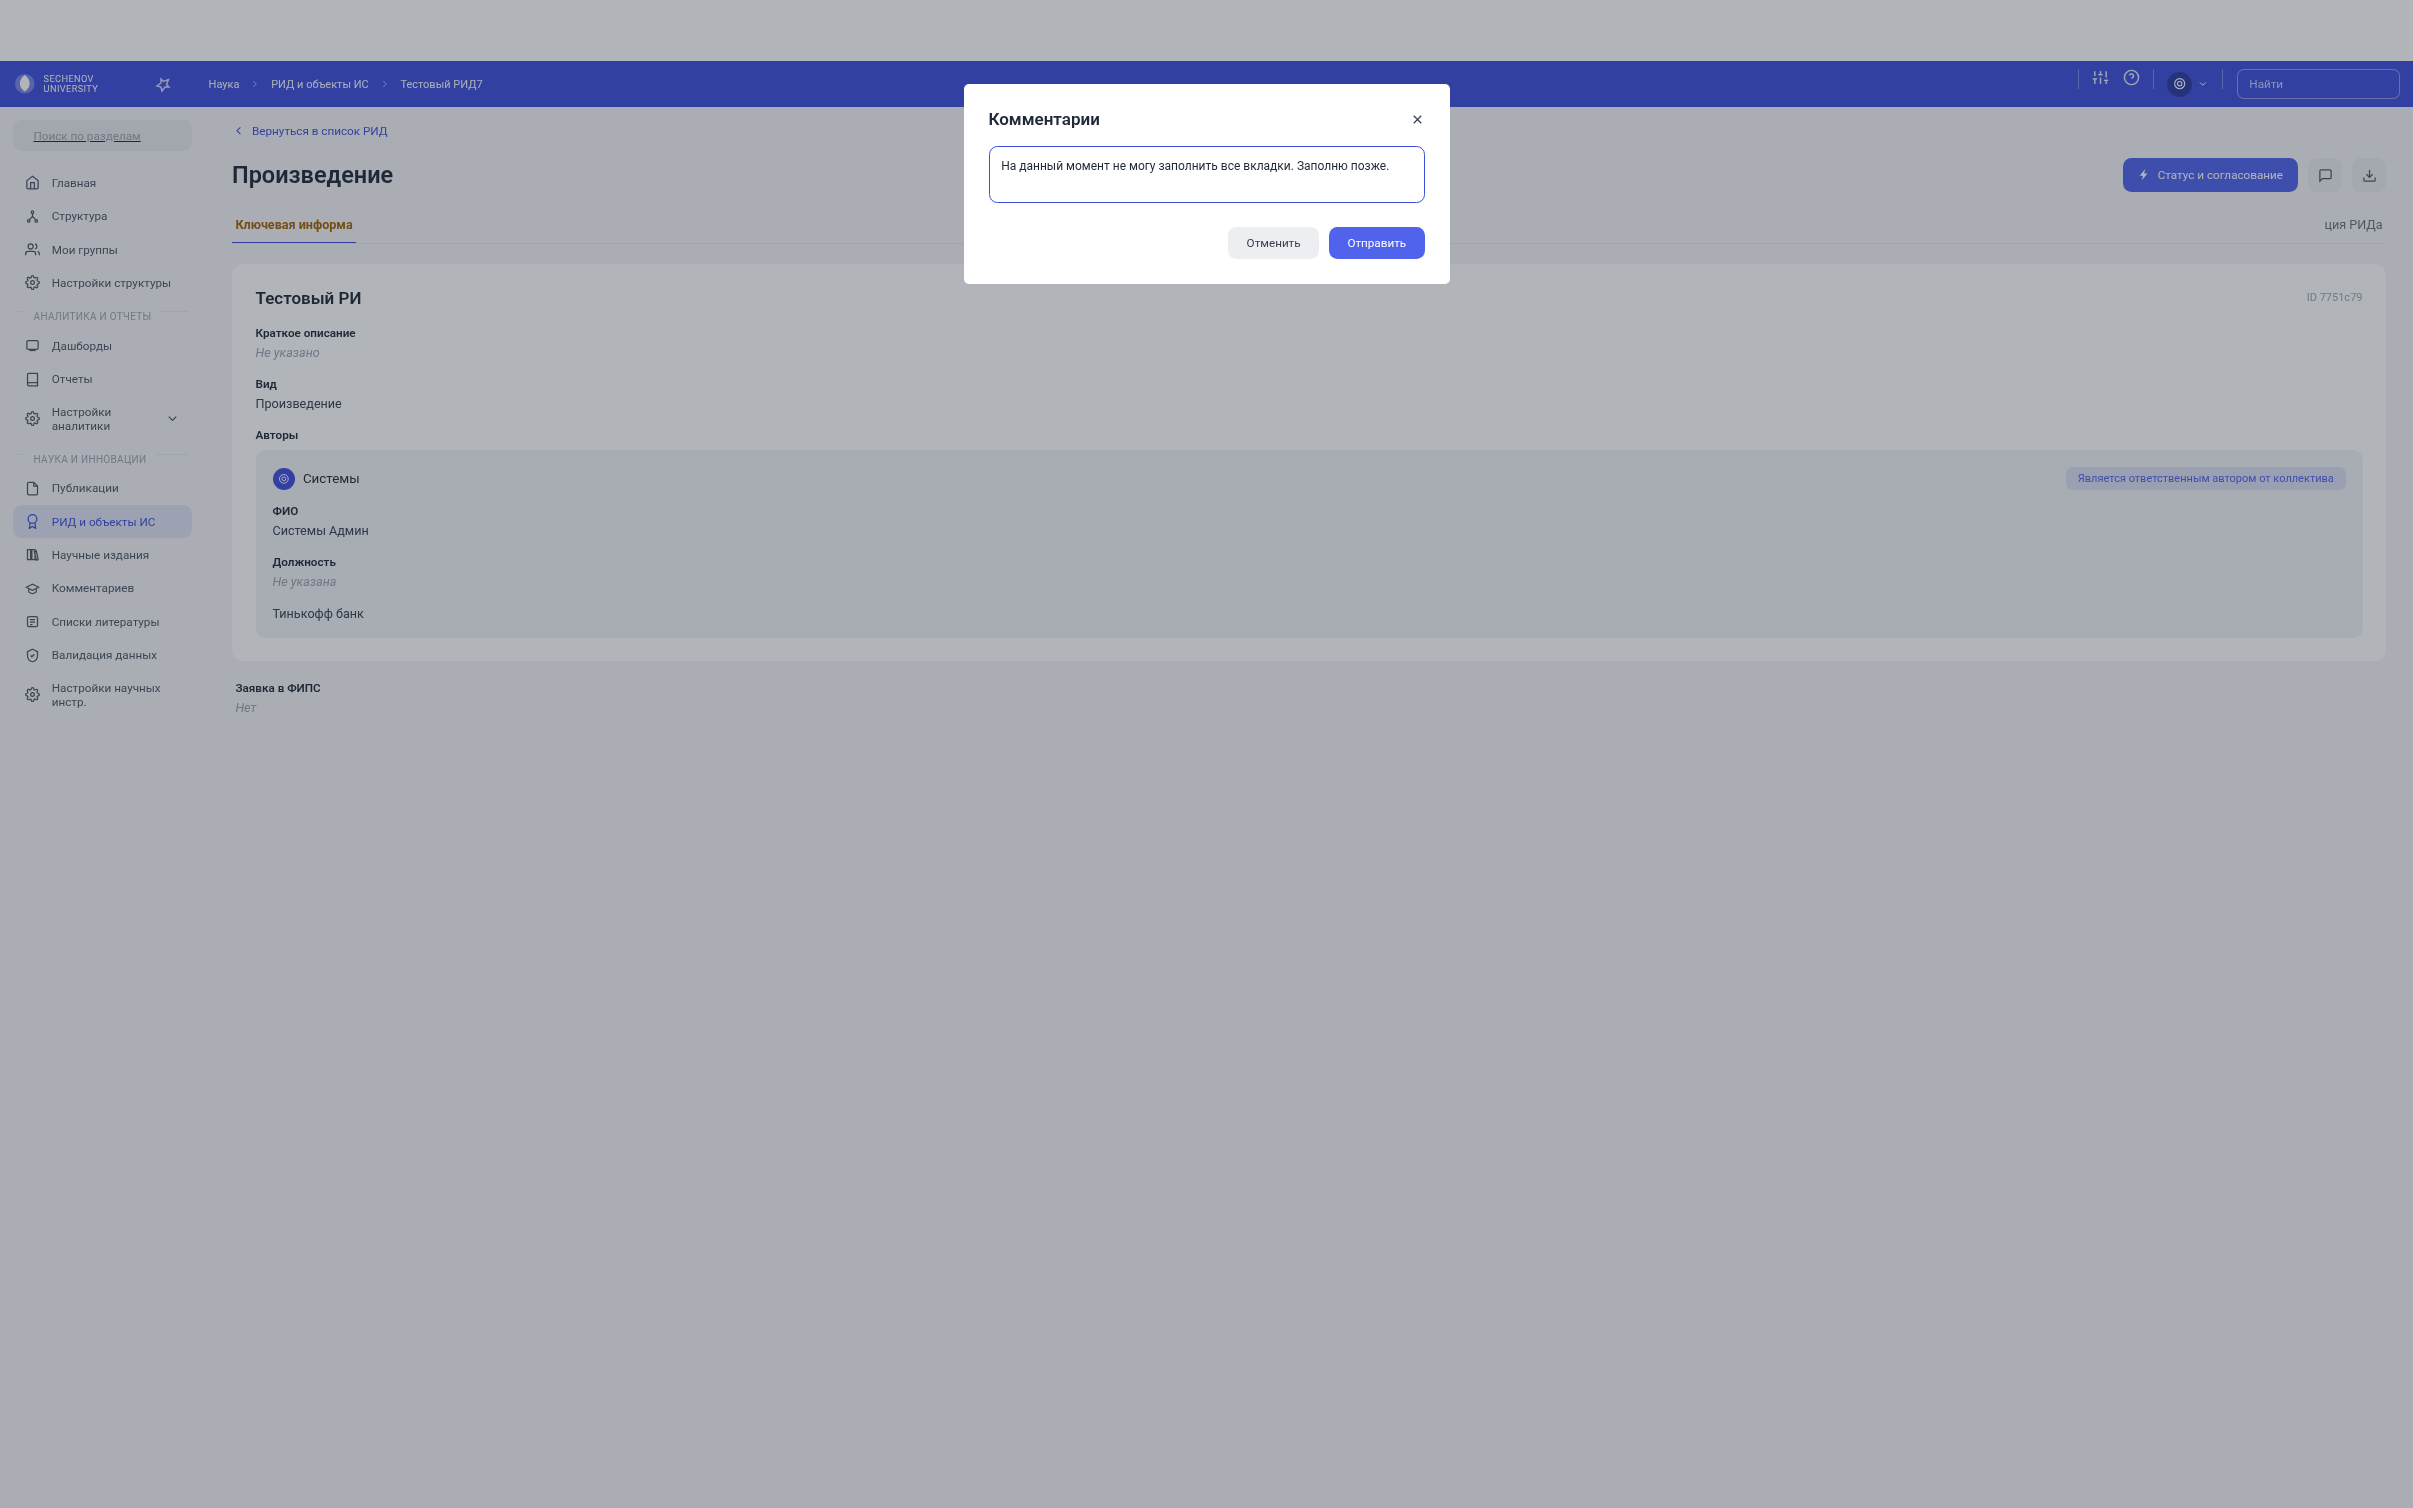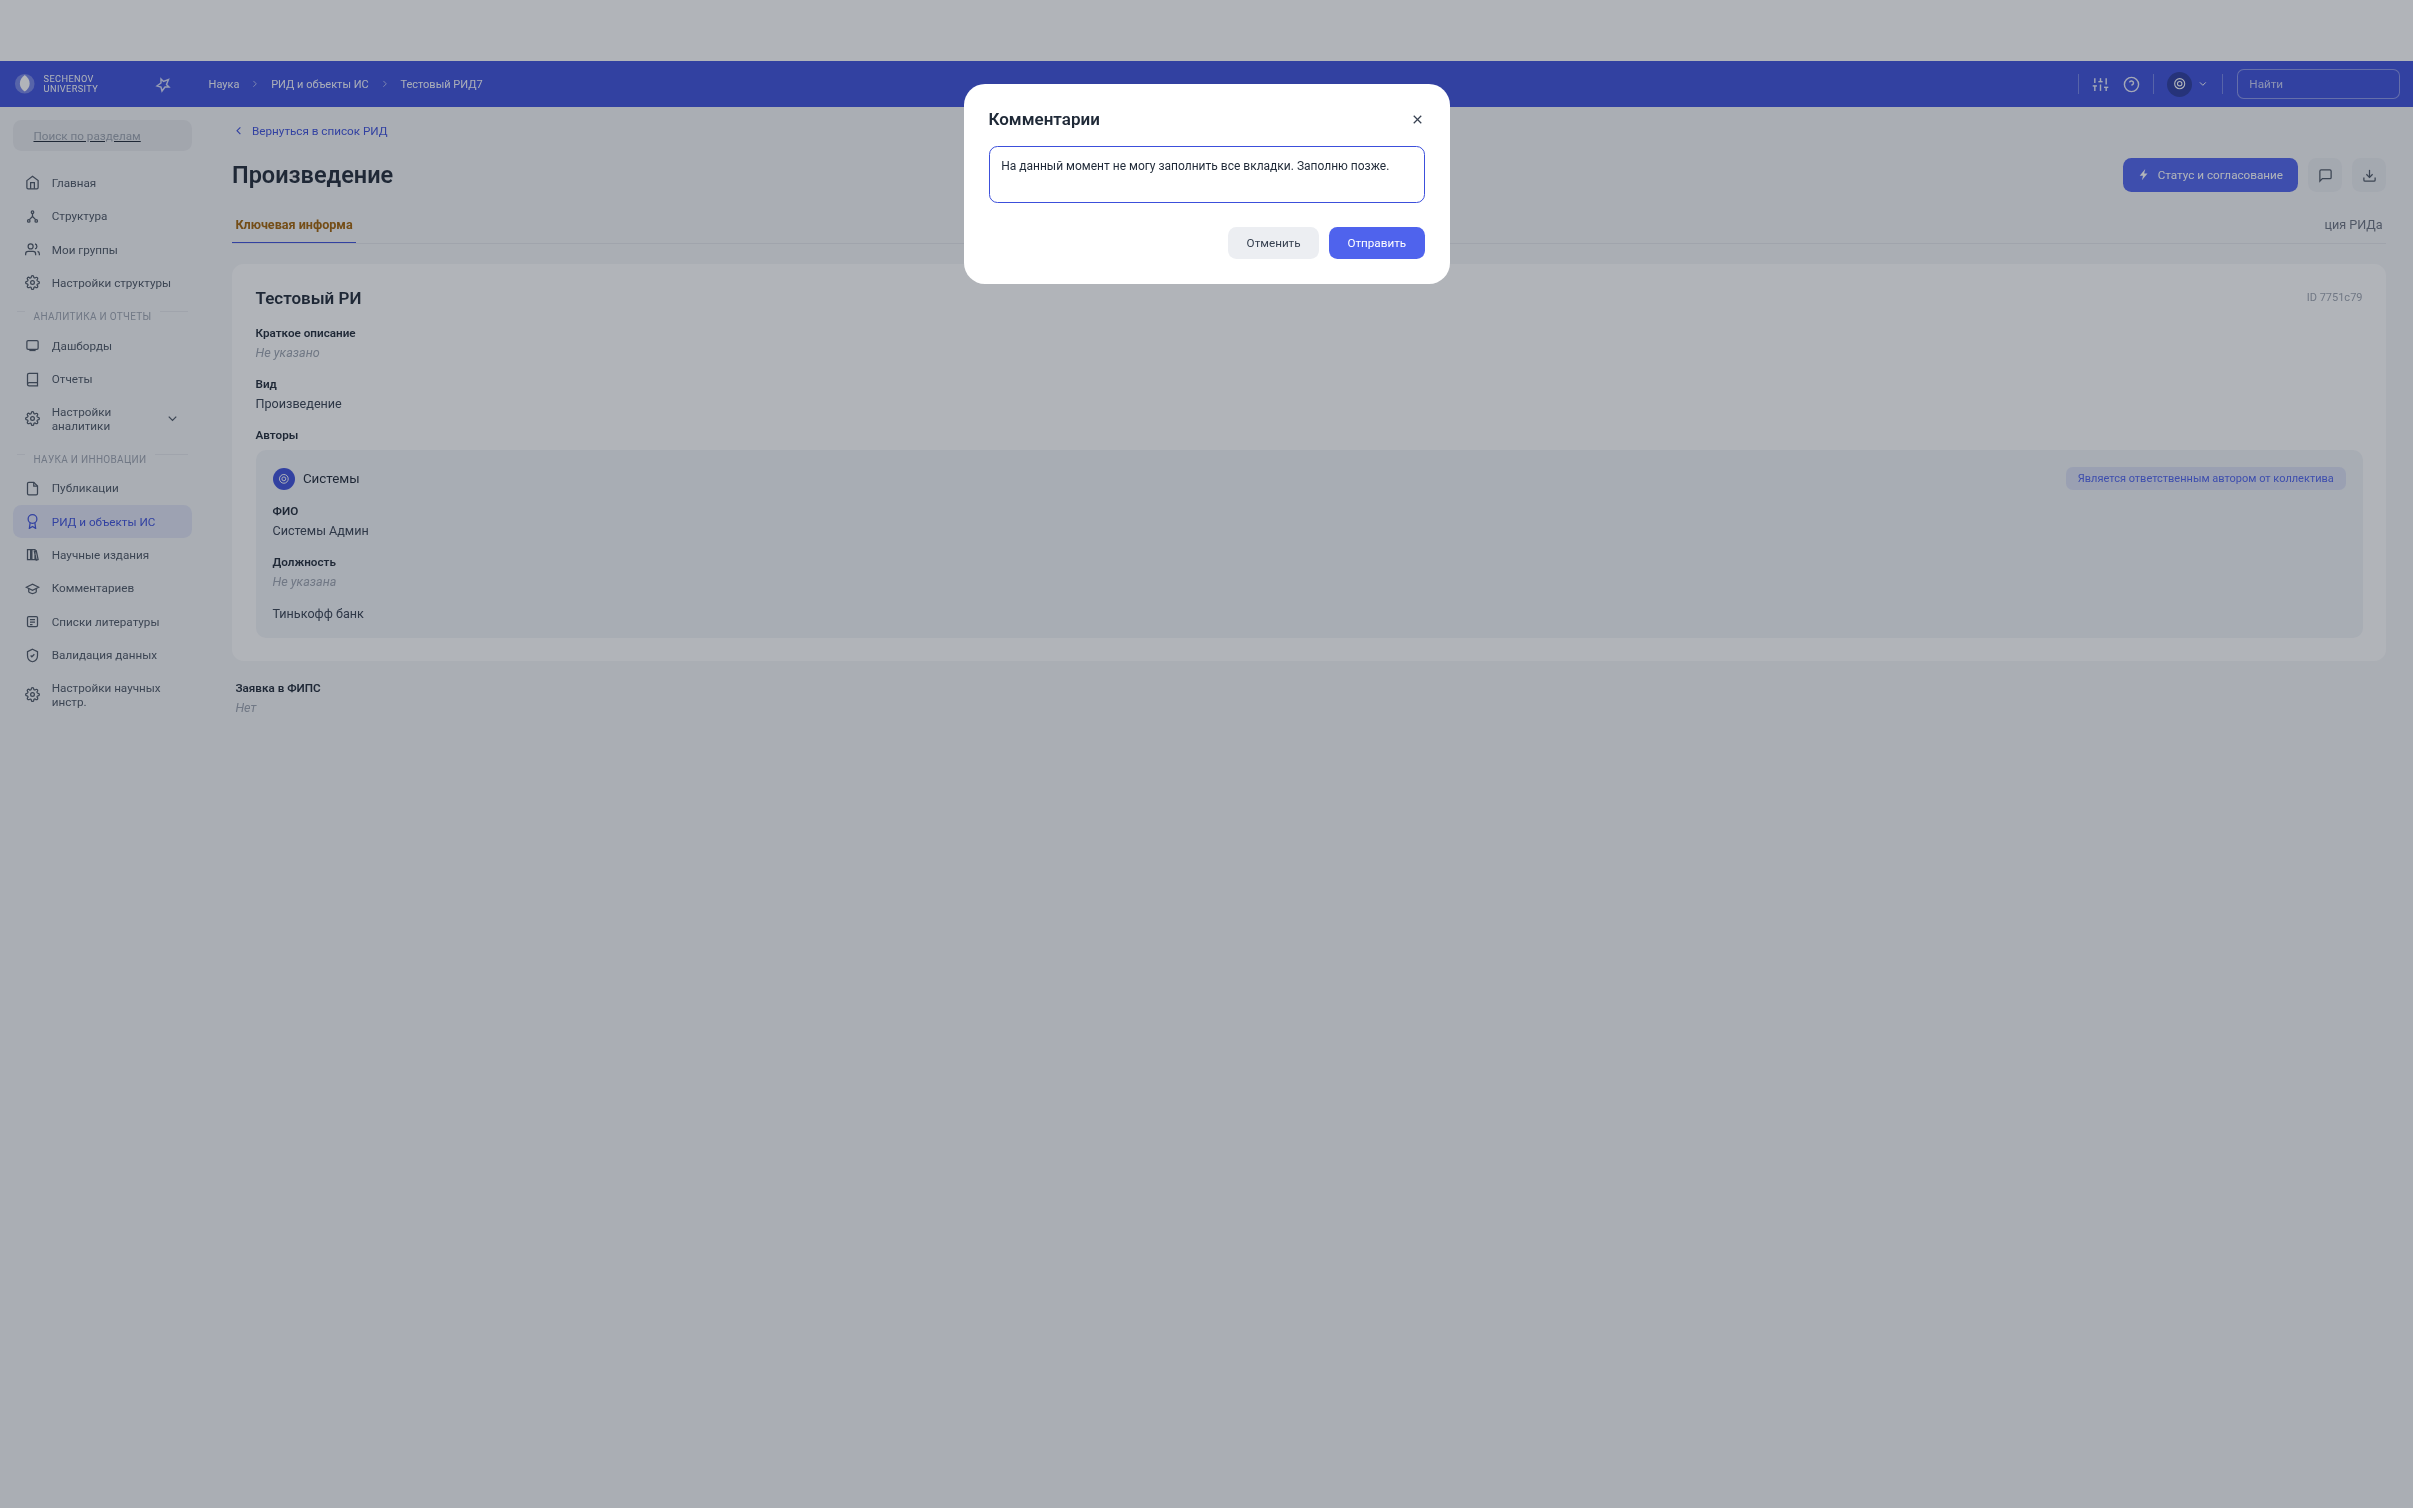--- a/index.html
+++ b/index.html
@@ -20,21 +20,21 @@
     .logo { display: flex; align-items: center; gap: 6.7px; margin-right: 50px; }
     .logo-icon { width: 23.5px; height: 23.5px; }
     .logo-text { font-size: 9.2px; line-height: 1.1; letter-spacing: 0.4px; }
     
     .pin-icon { width: 17px; height: 17px; opacity: 0.8; cursor: pointer; margin-right: 30px; }
     
     .breadcrumbs { display: flex; align-items: center; gap: 10px; font-size: 11px; flex: 1; }
     .bc-item { opacity: 0.95; cursor: pointer; }
     .bc-chevron { opacity: 0.6; }
     
-    .header-right { display: flex; align-items: center; gap: 13.4px; }
+    .header-right { display: flex; gap: 13.4px; }
     .header-divider { width: 0.8px; height: 20px; background: rgba(255,255,255,0.3); }
     .header-icon { width: 17px; height: 17px; cursor: pointer; opacity: 0.9; }
     .avatar-wrap { display: flex; align-items: center; gap: 5px; cursor: pointer; }
     .avatar { width: 25px; height: 25px; border-radius: 50%; background: #2a3a9e; display: flex; align-items: center; justify-content: center; }
     .avatar svg { width: 13.4px; height: 13.4px; }
     
     .search-box {
       background: #3c4fdb;
       border: 0.8px solid rgba(255,255,255,0.4);
       border-radius: 6.7px;
@@ -149,21 +149,21 @@
       position: fixed; inset: 0;
       background: rgba(31,41,55,0.35);
       display: flex;
       align-items: flex-start;
       justify-content: center;
       padding-top: 84px;
       z-index: 1000;
     }
     .modal {
       background: #fff;
-      border-radius: 21px;
+      border-radius: 5px;
       width: 486px;
       padding: 25px;
       display: flex;
       flex-direction: column;
     }
     .modal-header { display: flex; justify-content: space-between; align-items: center; margin-bottom: 17px; }
     .modal-title { font-size: 17px; font-weight: 600; }
     .modal-close { cursor: pointer; color: #374151; }
     .modal-empty { text-align: center; color: #6b7280; font-size: 12.6px; padding: 92px 0 109px; }
     .modal-textarea {

